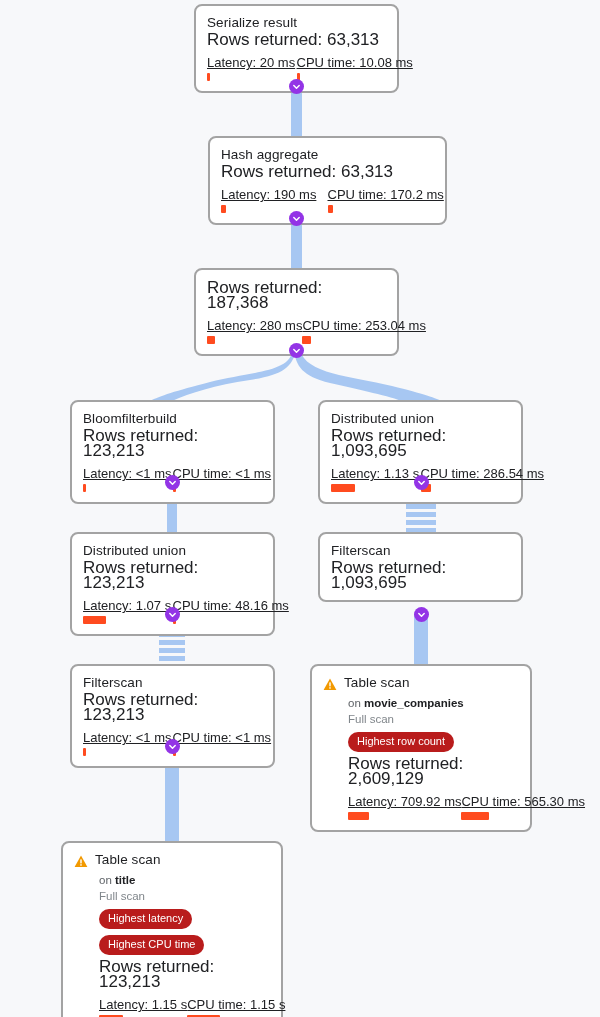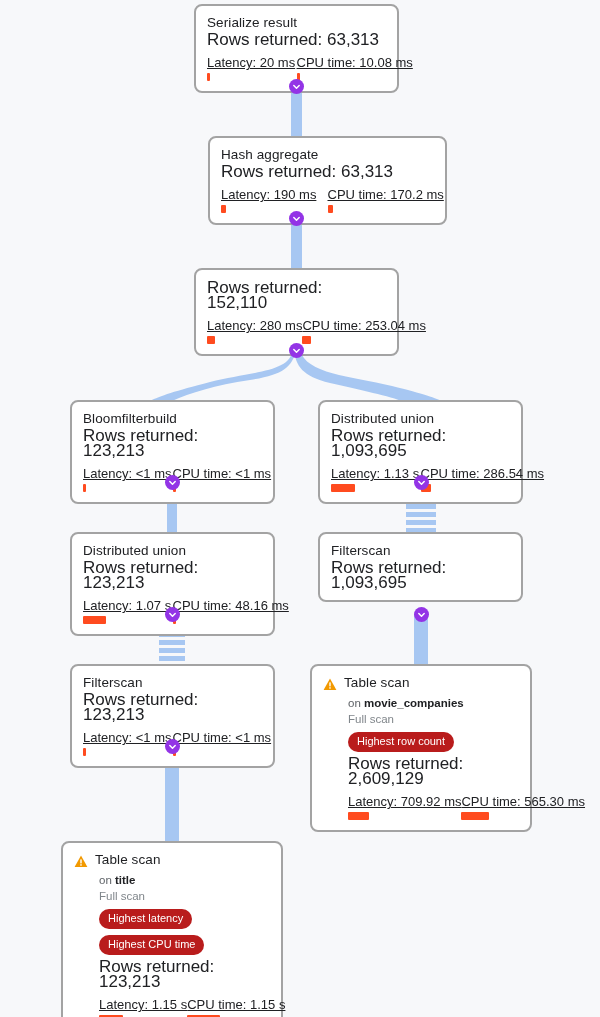--- a/index.html
+++ b/index.html
@@ -196,21 +196,21 @@
         <div class="metric">
           <div class="metric-label">CPU time: 170.2 ms</div>
           <div class="metric-bar" style="width:5px;"></div>
         </div>
       </div>
     </div>
   </div>
 
   <div class="node" style="left:194px; top:268px; width:205px;">
     <div class="node-body">
-      <div class="rows">Rows returned: 152,110</div>
+      <div class="rows">Rows returned: 187,368</div>
       <div class="metrics">
         <div class="metric">
           <div class="metric-label">Latency: 280 ms</div>
           <div class="metric-bar" style="width:8px;"></div>
         </div>
         <div class="metric">
           <div class="metric-label">CPU time: 253.04 ms</div>
           <div class="metric-bar" style="width:9px;"></div>
         </div>
       </div>

